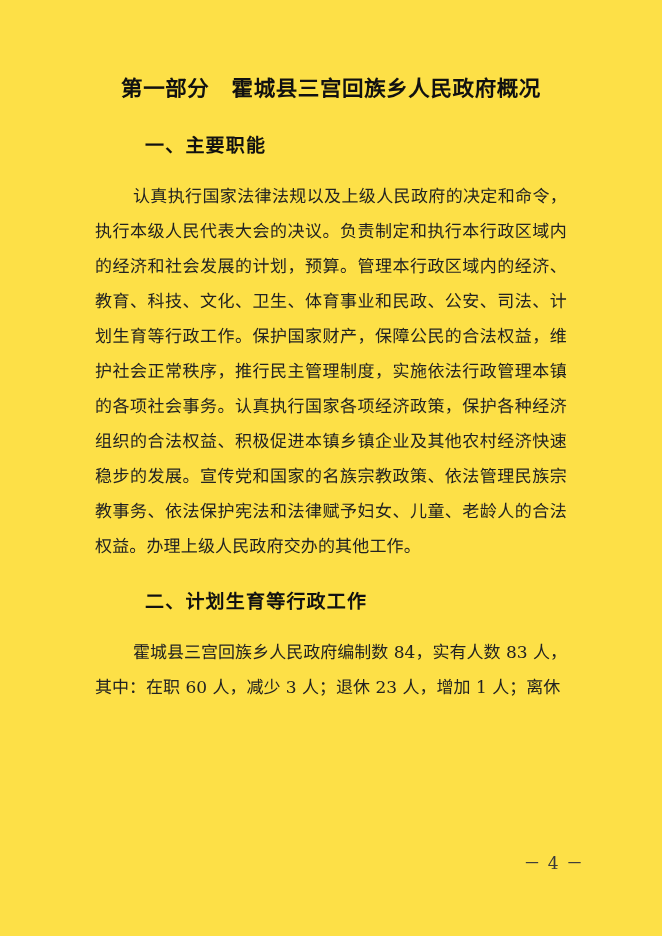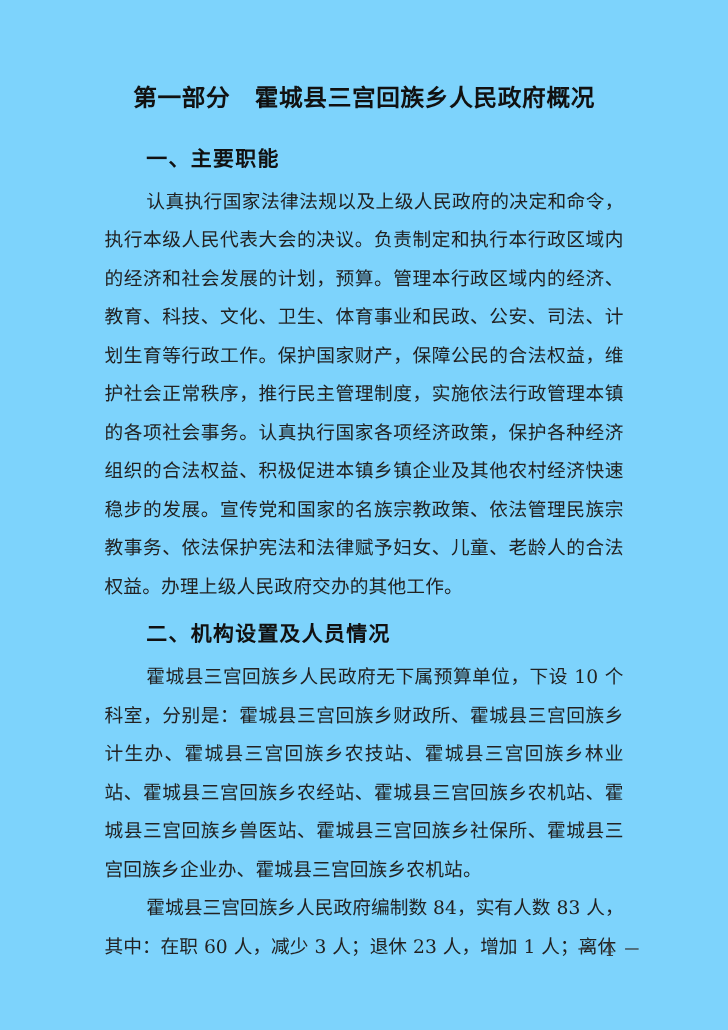--- a/index.html
+++ b/index.html
@@ -7,21 +7,21 @@
     margin: 0;
     padding: 0;
     background: #ffffff;
   }
 
   .page {
     position: relative;
     width: 662px;
     height: 936px;
     margin: 0 auto;
-    background: #7dd3fc;
+    background: #fde047;
     overflow: hidden;
     font-family: "DejaVu Serif", "Liberation Serif", serif;
     color: #1a1a1a;
     box-sizing: border-box;
   }
 
   
   .content {
     position: absolute;
     left: 95px;
@@ -43,21 +43,21 @@
   }
 
   
   .sec-heading {
     font-family: "DejaVu Serif", "Liberation Serif", serif;
     font-size: 19px;
     font-weight: 700;
     line-height: 35px;
     letter-spacing: 1.2px;
     text-indent: 38px;
-    margin: 0;
+    margin: 12px;
     color: #111111;
   }
 
   
   .para {
     font-family: "DejaVu Serif", "Liberation Serif", serif;
     font-size: 17px;
     line-height: 35px;
     letter-spacing: 0.15px;
     text-align: justify;
@@ -95,25 +95,24 @@
     <h1 class="doc-title">第一部分　霍城县三宫回族乡人民政府概况</h1>
 
     <h2 class="sec-heading">一、主要职能</h2>
 
     <div class="gap-sm"></div>
 
     <p class="para">认真执行国家法律法规以及上级人民政府的决定和命令，执行本级人民代表大会的决议。负责制定和执行本行政区域内的经济和社会发展的计划，预算。管理本行政区域内的经济、教育、科技、文化、卫生、体育事业和民政、公安、司法、计划生育等行政工作。保护国家财产，保障公民的合法权益，维护社会正常秩序，推行民主管理制度，实施依法行政管理本镇的各项社会事务。认真执行国家各项经济政策，保护各种经济组织的合法权益、积极促进本镇乡镇企业及其他农村经济快速稳步的发展。宣传党和国家的名族宗教政策、依法管理民族宗教事务、依法保护宪法和法律赋予妇女、儿童、老龄人的合法权益。办理上级人民政府交办的其他工作。</p>
 
     <div class="gap-md"></div>
 
-    <h2 class="sec-heading">二、机构设置及人员情况</h2>
+    <h2 class="sec-heading">二、计划生育等行政工作</h2>
 
     <div class="gap-sm"></div>
 
-    <p class="para">霍城县三宫回族乡人民政府无下属预算单位，下设 10 个科室，分别是：霍城县三宫回族乡财政所、霍城县三宫回族乡计生办、霍城县三宫回族乡农技站、霍城县三宫回族乡林业站、霍城县三宫回族乡农经站、霍城县三宫回族乡农机站、霍城县三宫回族乡兽医站、霍城县三宫回族乡社保所、霍城县三宫回族乡企业办、霍城县三宫回族乡农机站。</p>
 
     <p class="para tight">霍城县三宫回族乡人民政府编制数 84，实有人数 83 人，其中：在职 60 人，减少 3 人；退休 23 人，增加 1 人；离休</p>
 
   </div>
 
   <div class="page-number">－ 4 －</div>
 
 </div>
 
 </body></html>

